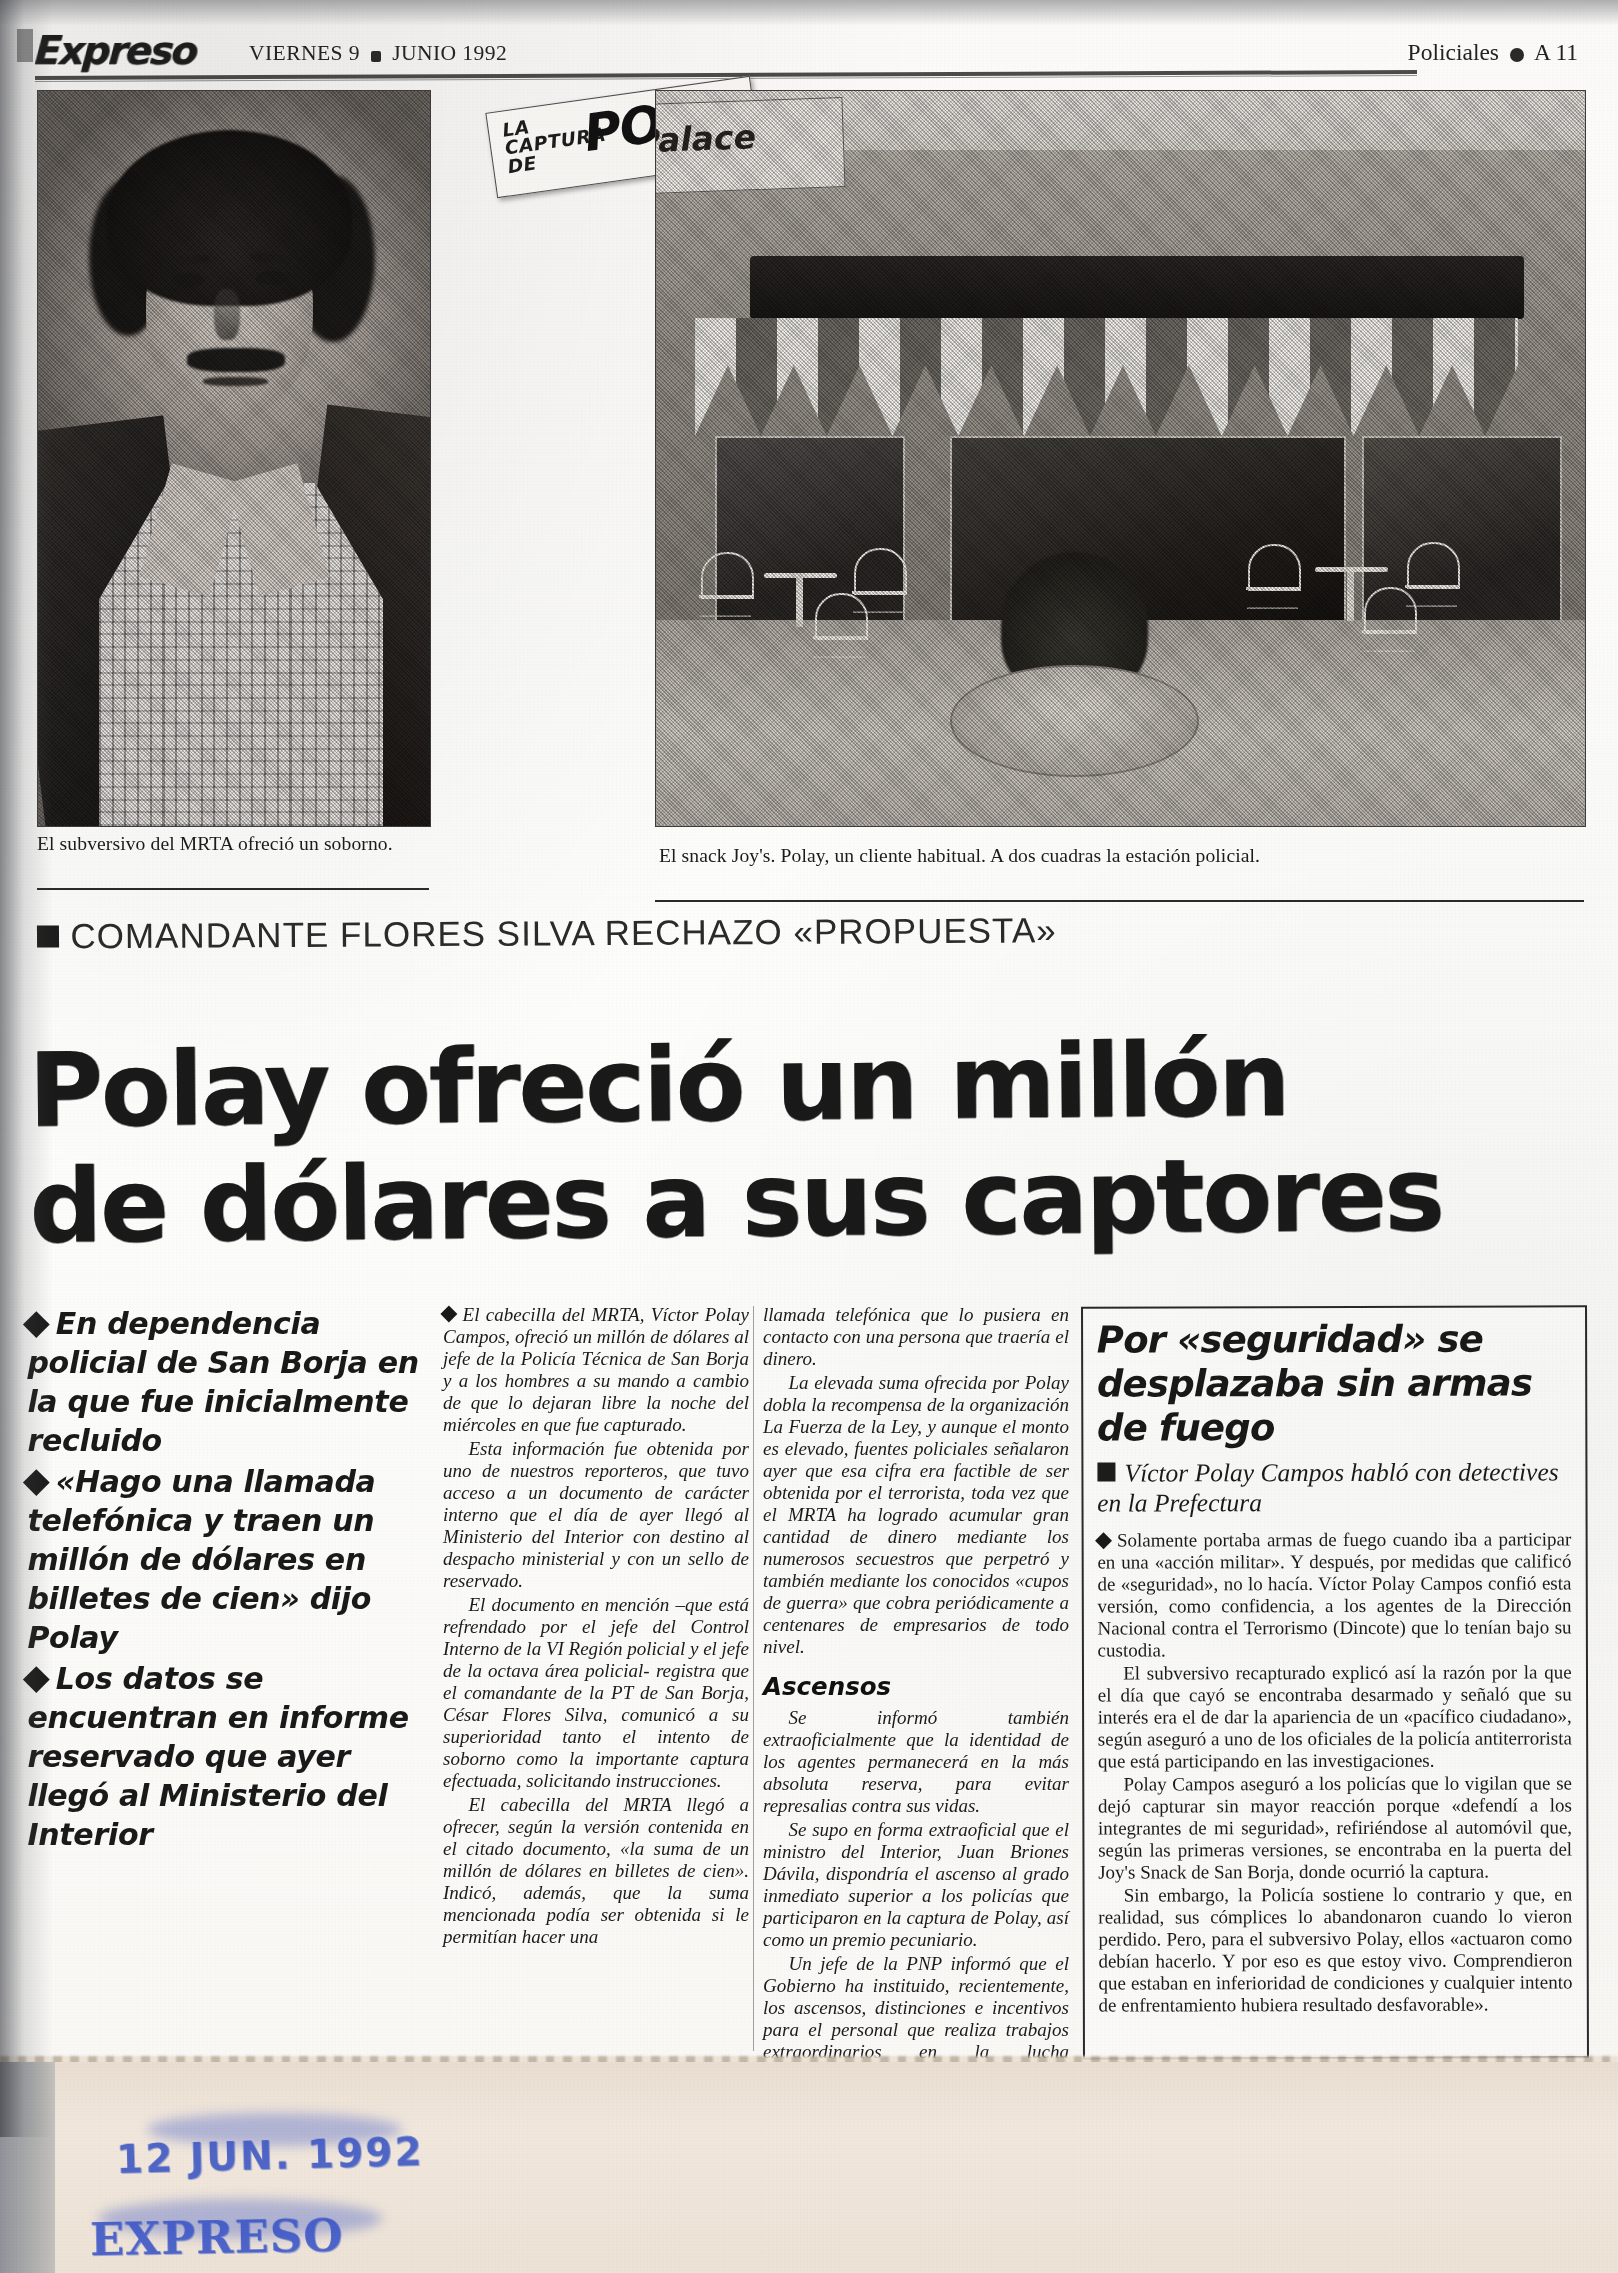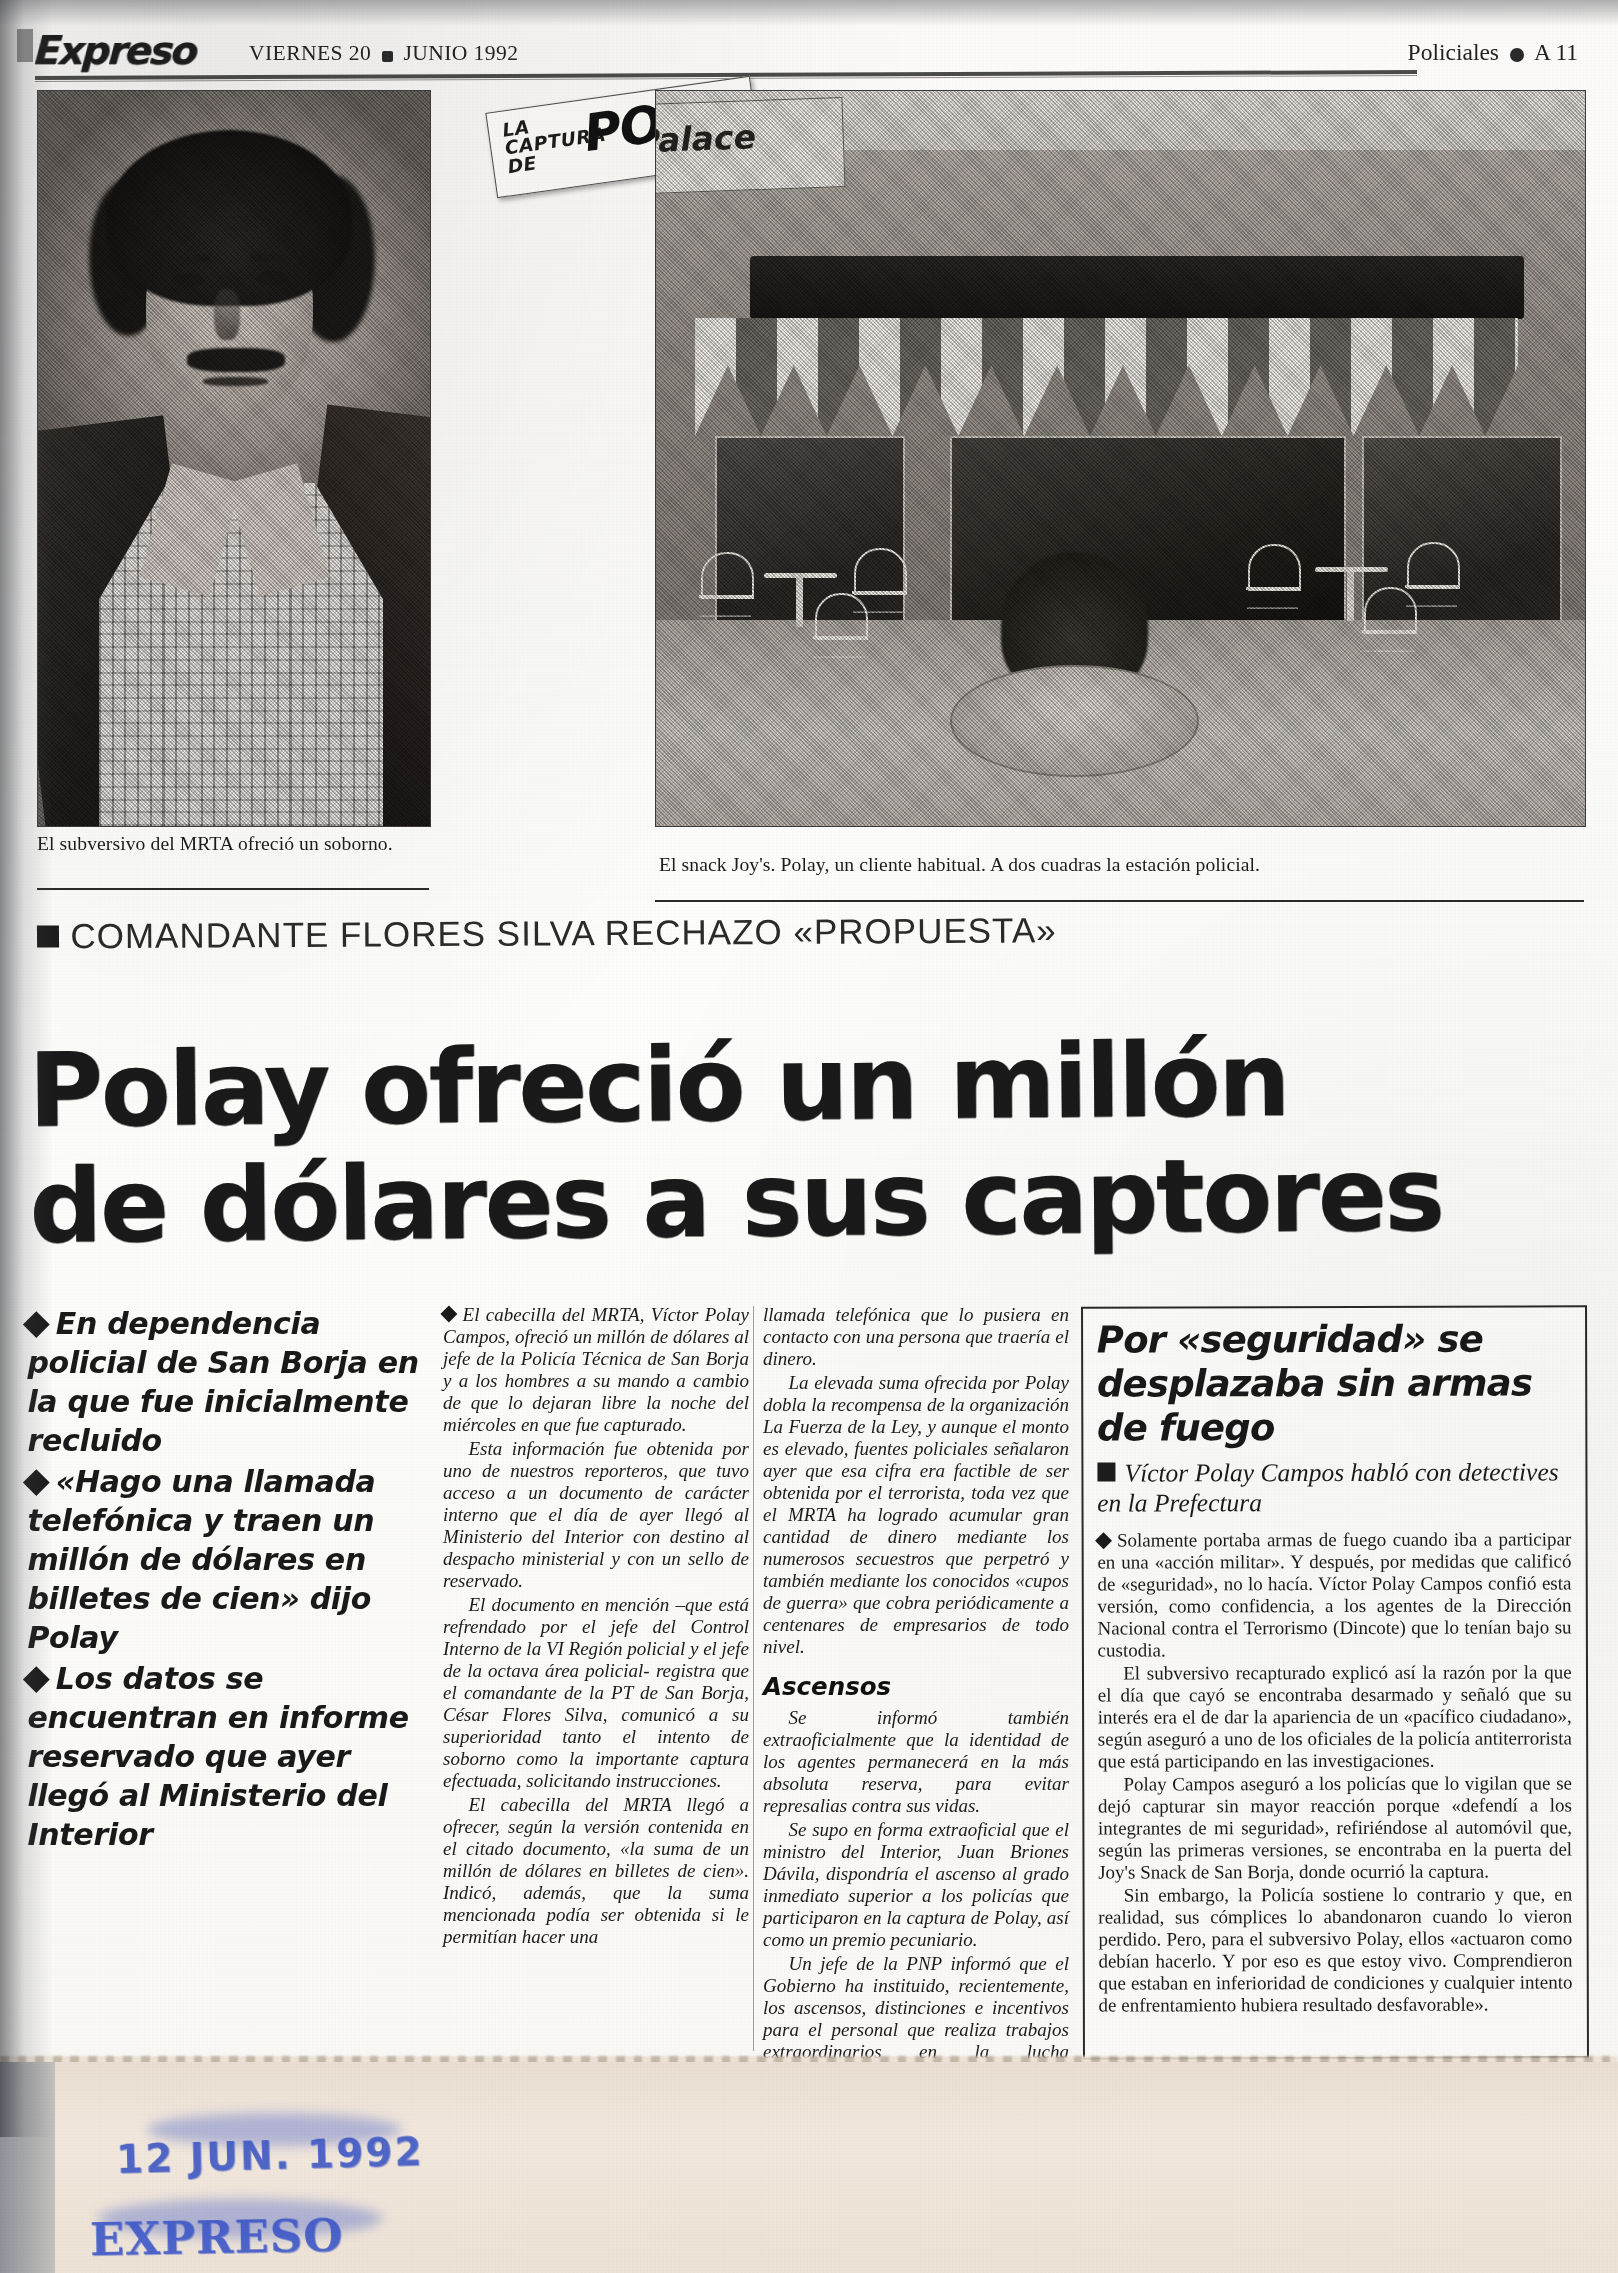--- a/index.html
+++ b/index.html
@@ -212,21 +212,21 @@
   .tbl{position:absolute;width:73px;height:57px;}
   .tbl::before{content:"";position:absolute;left:0;top:0;width:73px;height:4.9px;background:#efebe5;border-radius:2.9px;}
   .tbl::after{content:"";position:absolute;left:32px;top:4.9px;width:6.9px;height:49px;background:#e6e2dc;}
 
   .photo-caption{
     position:absolute;
     font-family:"Liberation Serif", serif;
     font-size:19.6px;color:#1c1c1c;letter-spacing:0.1px;
   }
   #caption-left{left:37px;top:833px;width:461px;}
-  #caption-right{left:659px;top:845px;width:921px;margin-top:9px;}
+  #caption-right{left:659px;top:845px;width:921px;}
   .cap-rule{position:absolute;background:#2b2b2b;height:2px;}
   #cap-rule-left{left:37px;top:888px;width:392px;}
   #cap-rule-right{left:655px;top:900px;width:929px;}
 
   
   #kicker{
     position:absolute;left:37px;top:913px;width:1157px;height:41px;
     font-family:"Liberation Sans", sans-serif;
     font-size:35px;letter-spacing:1px;color:#2b2b2b;
     transform:rotate(-.35deg);
@@ -352,21 +352,21 @@
 </style>
 </head>
 <body>
 
 <div class="page">
 
   <div class="masthead">
     <div class="logo-block"></div>
     <div class="logo">Expreso</div>
     <div class="masthead-date">
-      <span>VIERNES 20</span>
+      <span>VIERNES 9</span>
       <span class="masthead-dot" style="width:10.8px;height:10.8px;border-radius:2px;"></span>
       <span>JUNIO 1992</span>
     </div>
     <div class="masthead-section">
       <span>Policiales</span>
       <span class="masthead-dot"></span>
       <span>A 11</span>
     </div>
   </div>
   <div class="masthead-rule"></div>

